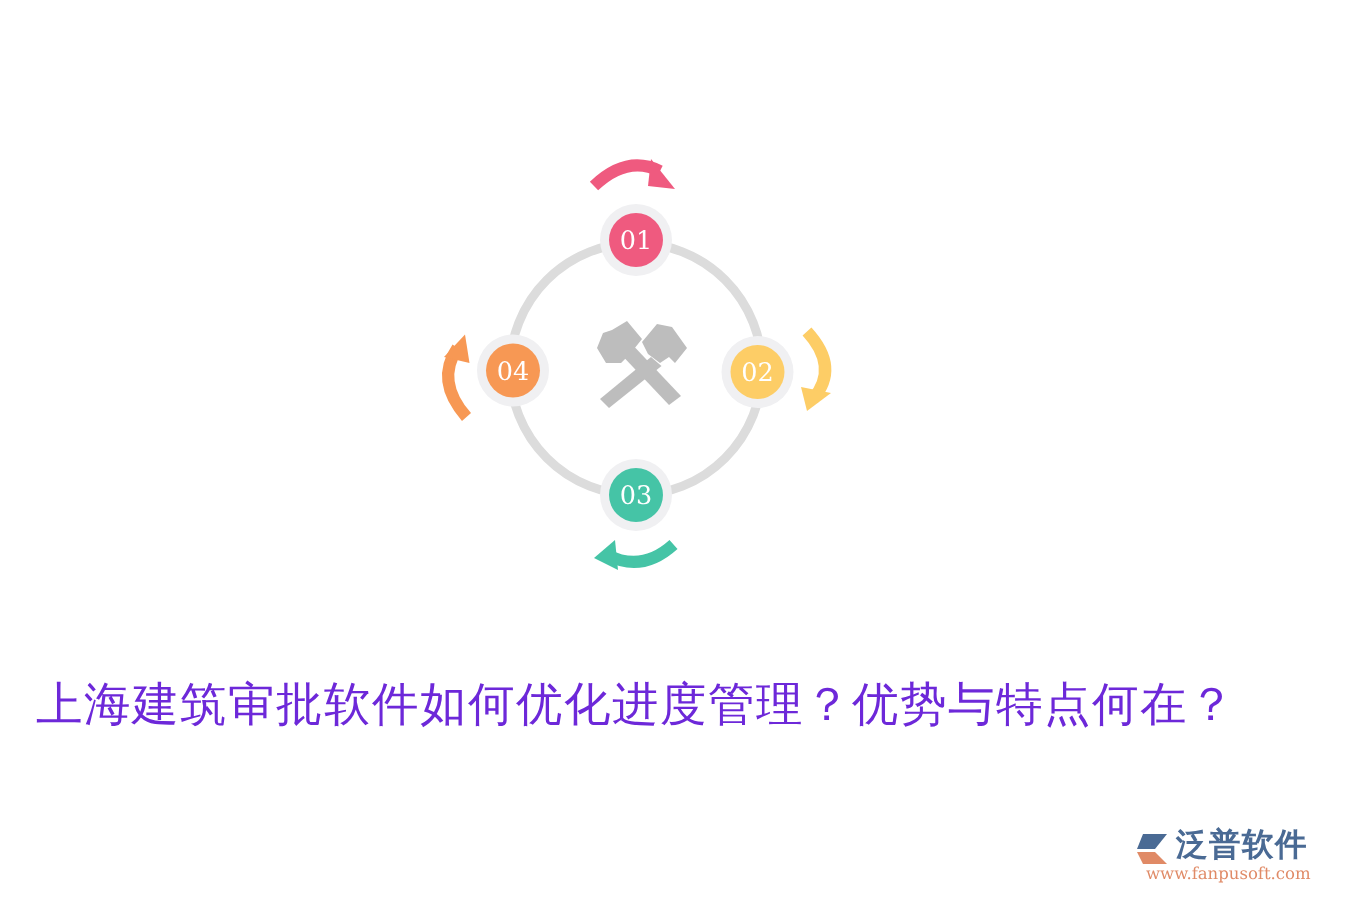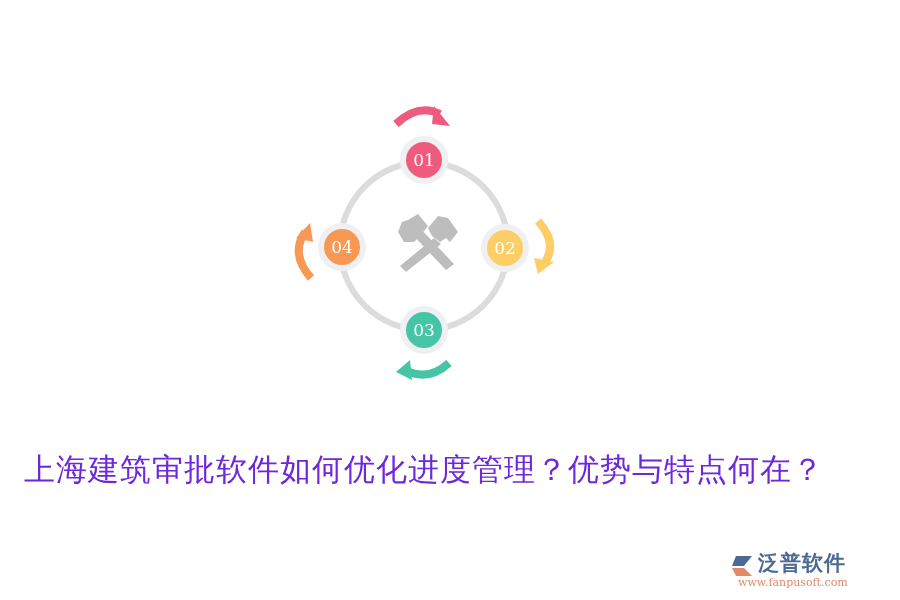--- a/index.html
+++ b/index.html
@@ -1,19 +1,19 @@
 <!DOCTYPE html>
 <html><head>
 <meta charset="utf-8">
 <style>
   html, body { margin: 0; padding: 0; }
   body { width: 900px; height: 600px; background: #ffffff; position: relative; overflow: hidden; font-family: "DejaVu Sans", sans-serif; }
   .diagram { position: absolute; left: 0; top: 0; width: 752px; height: 420px; }
   .title { position: absolute; left: 24px; top: 449px; font-size: 31px; color: #6d28d9; font-family: "DejaVu Sans", sans-serif; letter-spacing: 1px; white-space: nowrap; }
-  .logo { position: absolute; left: 730px; top: 552px; width: 125px; height: 40px; }
+  .logo { position: absolute; left: 756px; top: 552px; width: 125px; height: 40px; }
   .logo-text { position: absolute; left: 28px; top: -3px; font-size: 21px; color: #4a6a94; font-weight: bold; white-space: nowrap; letter-spacing: 1px; }
   .logo-url { position: absolute; left: 8px; top: 24px; font-size: 11px; color: #e08a66; font-family: "DejaVu Serif", serif; white-space: nowrap; }
   .num { font-family: "DejaVu Serif", serif; font-size: 17px; fill: #ffffff; }
 </style>
 </head>
 <body>
 
 <div class="diagram">
   <svg width="900" height="420" viewBox="0 0 900 420" xmlns="http://www.w3.org/2000/svg">
 

